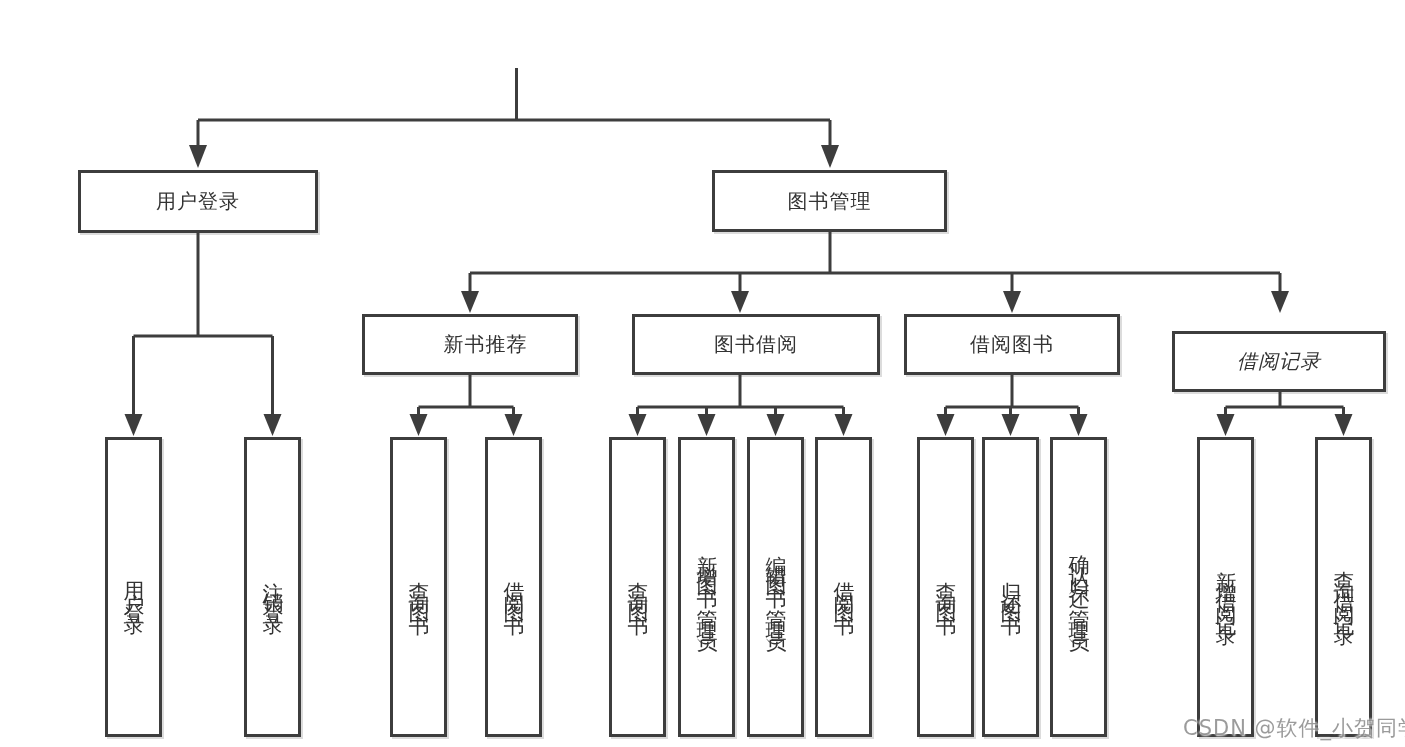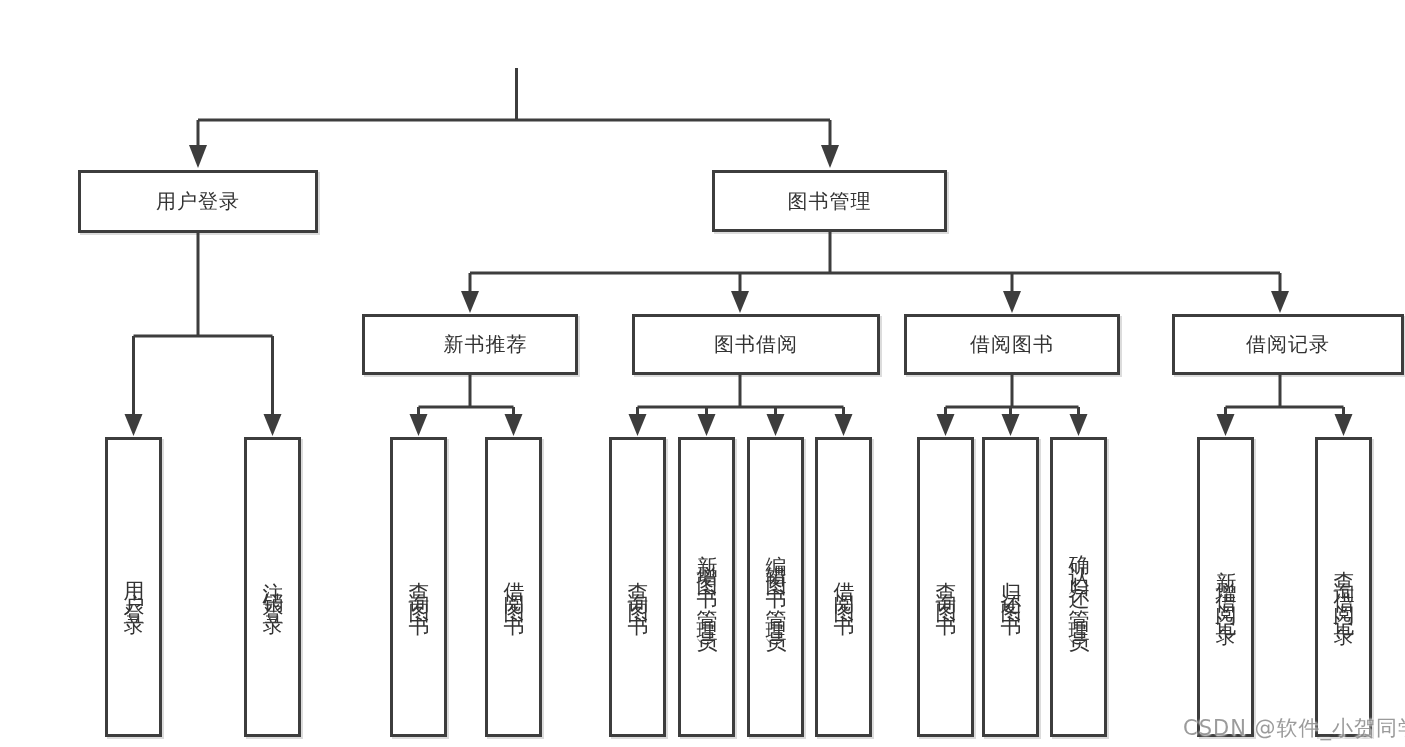--- a/index.html
+++ b/index.html
@@ -97,21 +97,21 @@
     </g>
   </svg>
 
 
   <div class="node hnode" style="left:78px; top:170px; width:240px; height:63px;">用户登录</div>
   <div class="node hnode" style="left:712px; top:170px; width:235px; height:62px;">图书管理</div>
 
   <div class="node hnode" style="left:362px; top:314px; width:216px; height:61px;padding-left:31px;">新书推荐</div>
   <div class="node hnode" style="left:632px; top:314px; width:248px; height:61px;">图书借阅</div>
   <div class="node hnode" style="left:904px; top:314px; width:216px; height:61px;">借阅图书</div>
-  <div class="node hnode" style="left:1172px; top:314px; width:232px; height:61px;">借阅记录</div>
+  <div class="node hnode" style="left:1172px; top:331px; width:214px; height:61px;font-style:italic;">借阅记录</div>
 
   <div class="node leaf" style="left:105px; top:437px; width:57px; height:300px;">
     <span>用户登录</span>
   </div>
   <div class="node leaf" style="left:244px; top:437px; width:57px; height:300px;">
     <span>注销登录</span>
   </div>
 
   <div class="node leaf" style="left:390px; top:437px; width:57px; height:300px;">
     <span>查询图书</span>

